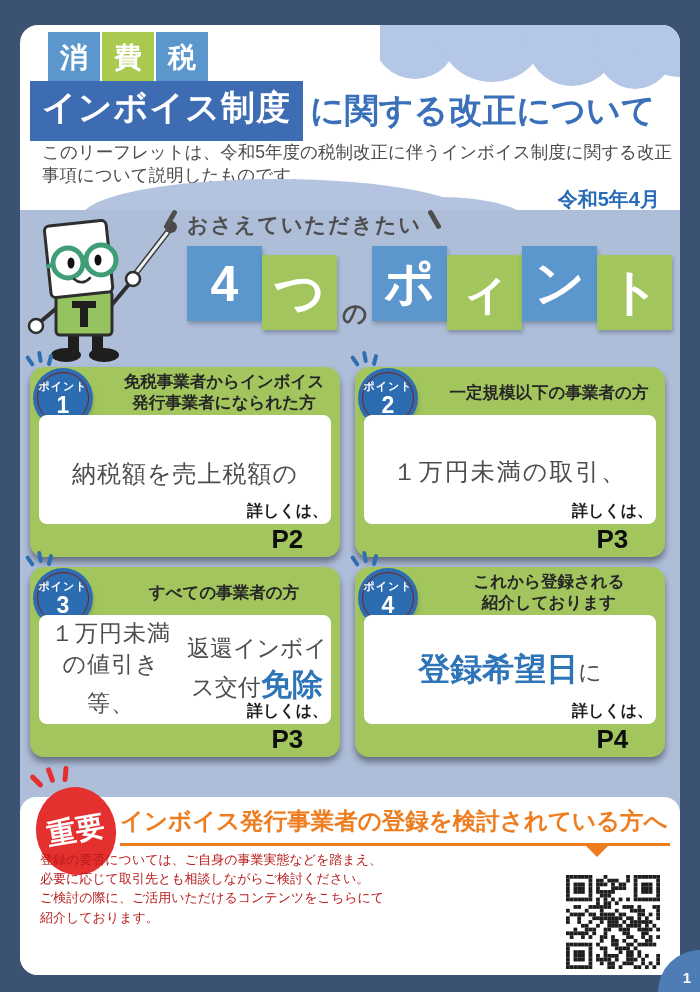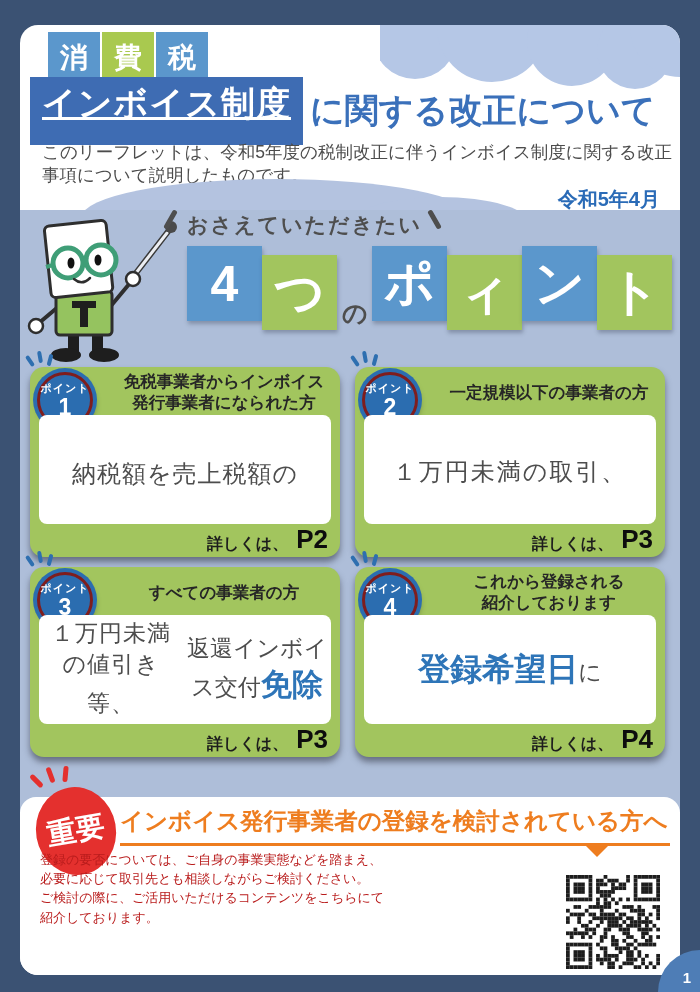--- a/index.html
+++ b/index.html
@@ -20,21 +20,21 @@
   .taxbadge{position:absolute;left:28px;top:7px;display:flex;gap:2px;}
   .taxbadge .ch{
     width:52px;height:52px;display:flex;align-items:center;justify-content:center;
     color:#fff;font-size:28px;font-weight:700;
   }
   .taxbadge .blue{background:#5b97cc;}
   .taxbadge .green{background:#a9c94f;}
   .title-row{position:absolute;left:10px;top:62px;height:48px;display:flex;align-items:center;}
   .title-box{
     background:#3e6cb3;color:#fff;font-size:34px;font-weight:700;
-    padding:4px 12px 18px 12px;letter-spacing:1px;text-decoration:underline;
+    padding:4px 12px 10px 12px;letter-spacing:1px;
   }
   .title-rest{color:#3a70ba;font-size:34px;font-weight:700;margin-left:7px;letter-spacing:0px;}
   .subtitle{
     position:absolute;left:22px;top:116px;font-size:17.5px;color:#4c4c4c;
     line-height:1.33;white-space:pre-line;
   }
   .date{position:absolute;right:20px;top:161px;color:#2a6bb7;font-size:20px;font-weight:700;}
   
   .mid{position:absolute;left:0;top:185px;width:660px;height:602px;background:#aebed9;}
   .mascot{position:absolute;left:4px;top:190px;}
@@ -73,27 +73,27 @@
   .cbody .em{color:#2e75b8;font-weight:800;font-size:31px;}
   .card1 .cbody .l1{letter-spacing:1px;font-size:24px;}
   .card1 .cbody .em{font-size:38px;letter-spacing:2px;}
   .card1 .cbody .post{letter-spacing:9px;font-size:26px;margin-left:6px;}
   .card2 .cbody .l1{letter-spacing:2px;font-size:24px;}
   .card2 .cbody .l2{font-size:24px;}
   .card3 .cbody .l1{letter-spacing:1px;}
   .card4 .cbody .em{font-size:32px;}
   .card4 .cbody .l2{letter-spacing:5px;font-size:26px;}
   .cfoot{
-    position:absolute;right:12px;bottom:2px;display:flex;align-items:flex-end;gap:8px;
+    position:absolute;right:12px;bottom:2px;display:flex;align-items:center;gap:2px;flex-direction:column;
   }
   .cfoot .m{font-size:16px;font-weight:700;color:#1d1d1d;}
   .cfoot .p{font-size:26px;font-weight:800;color:#0d0d0d;}
   .pbadge{
     position:absolute;left:7px;top:5px;width:50px;height:50px;border-radius:50%;
-    background:#2b6db0;border:3px solid #7f1d1d;
+    background:#2b6db0;border:1px solid #7f1d1d;
     box-shadow:0 0 0 4px #2b6db0, 2px 4px 6px rgba(0,0,0,.35);
     display:flex;flex-direction:column;align-items:center;justify-content:center;color:#fff;
   }
   .pbadge .bl{font-size:11px;font-weight:700;letter-spacing:1px;}
   .pbadge .bn{font-size:23px;font-weight:800;line-height:1;}
   .rays{position:absolute;left:-2px;top:-16px;display:flex;gap:6px;}
   .rays i{display:block;width:4px;height:12px;background:#2e6fb0;border-radius:2px;}
   .rays i:nth-child(1){transform:rotate(-35deg);margin-top:4px;}
   .rays i:nth-child(2){transform:rotate(-10deg);}
   .rays i:nth-child(3){transform:rotate(15deg);margin-top:3px;}

